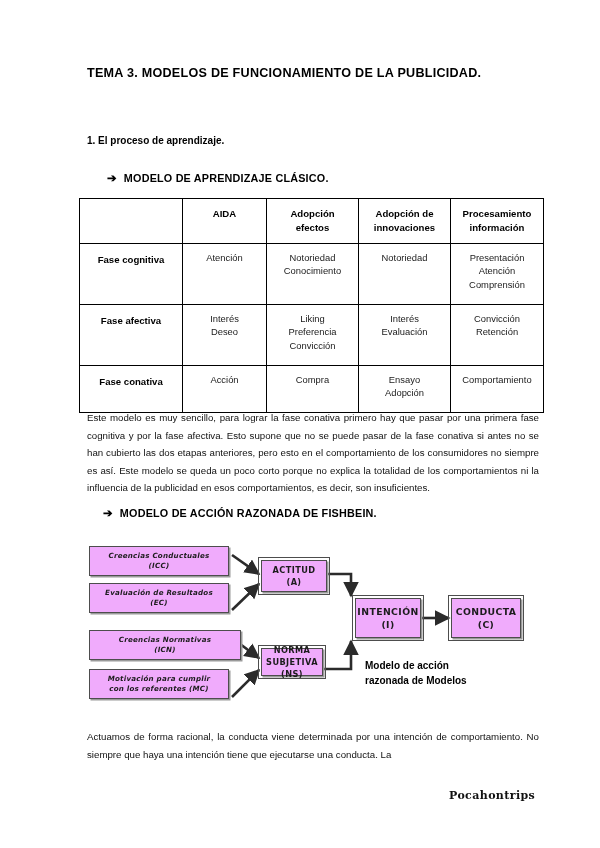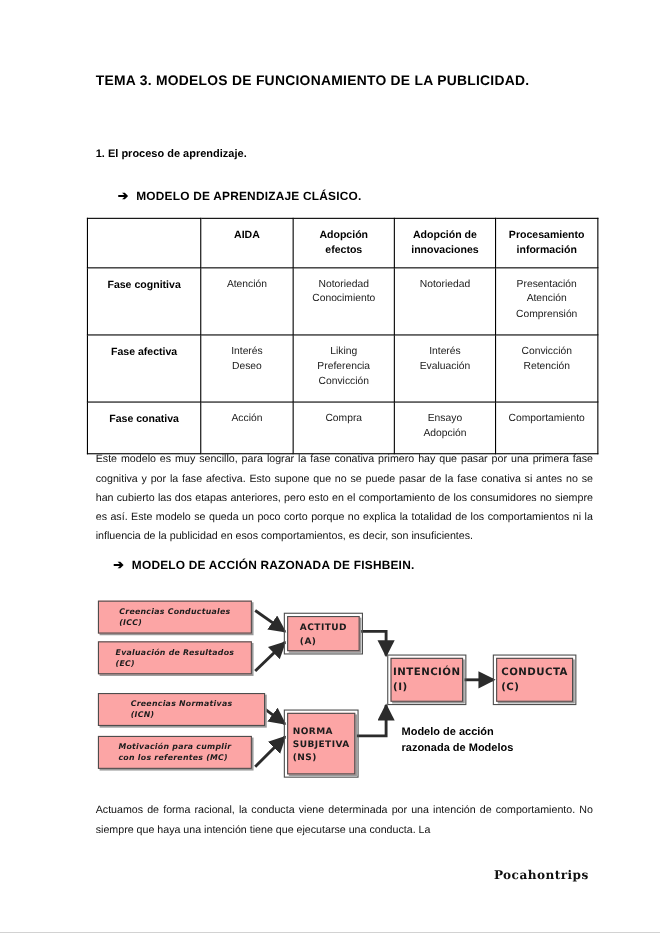--- a/index.html
+++ b/index.html
@@ -131,27 +131,27 @@
   .diagram {
     position: absolute;
     left: 4px;
     top: 544px;
     width: 460px;
     height: 168px;
   }
   .dbox {
     position: absolute;
     box-sizing: border-box;
-    background: #fca5a5;
+    background: #f0abfc;
     border: 1px solid #4d4d4d;
     box-shadow: 1.5px 1.5px 0 0 #9a9a9a;
     display: flex;
     align-items: center;
     justify-content: center;
-    text-align: left;
+    text-align: center;
     color: #1c1c1c;
   }
   .dbox.inner {
     outline: 1px solid #4d4d4d;
     outline-offset: 2px;
   }
   .dbox span { display: block; }
   .hand {
     font-family: "DejaVu Sans", sans-serif;
     font-style: italic;
@@ -361,21 +361,21 @@
         </div>
       </div>
 
       <div class="dbox inner" style="left:178px; top:16px; width:66px; height:32px;">
         <div>
           <span class="core">ACTITUD</span>
           <span class="core">(A)</span>
         </div>
       </div>
 
-      <div class="dbox inner" style="left:178px; top:104px; width:62px; height:56px;">
+      <div class="dbox inner" style="left:178px; top:104px; width:62px; height:28px;">
         <div>
           <span class="core">NORMA</span>
           <span class="core">SUBJETIVA</span>
           <span class="core">(NS)</span>
         </div>
       </div>
 
       <div class="dbox inner" style="left:272px; top:54px; width:66px; height:40px;">
         <div>
           <span class="core big">INTENCIÓN</span>

